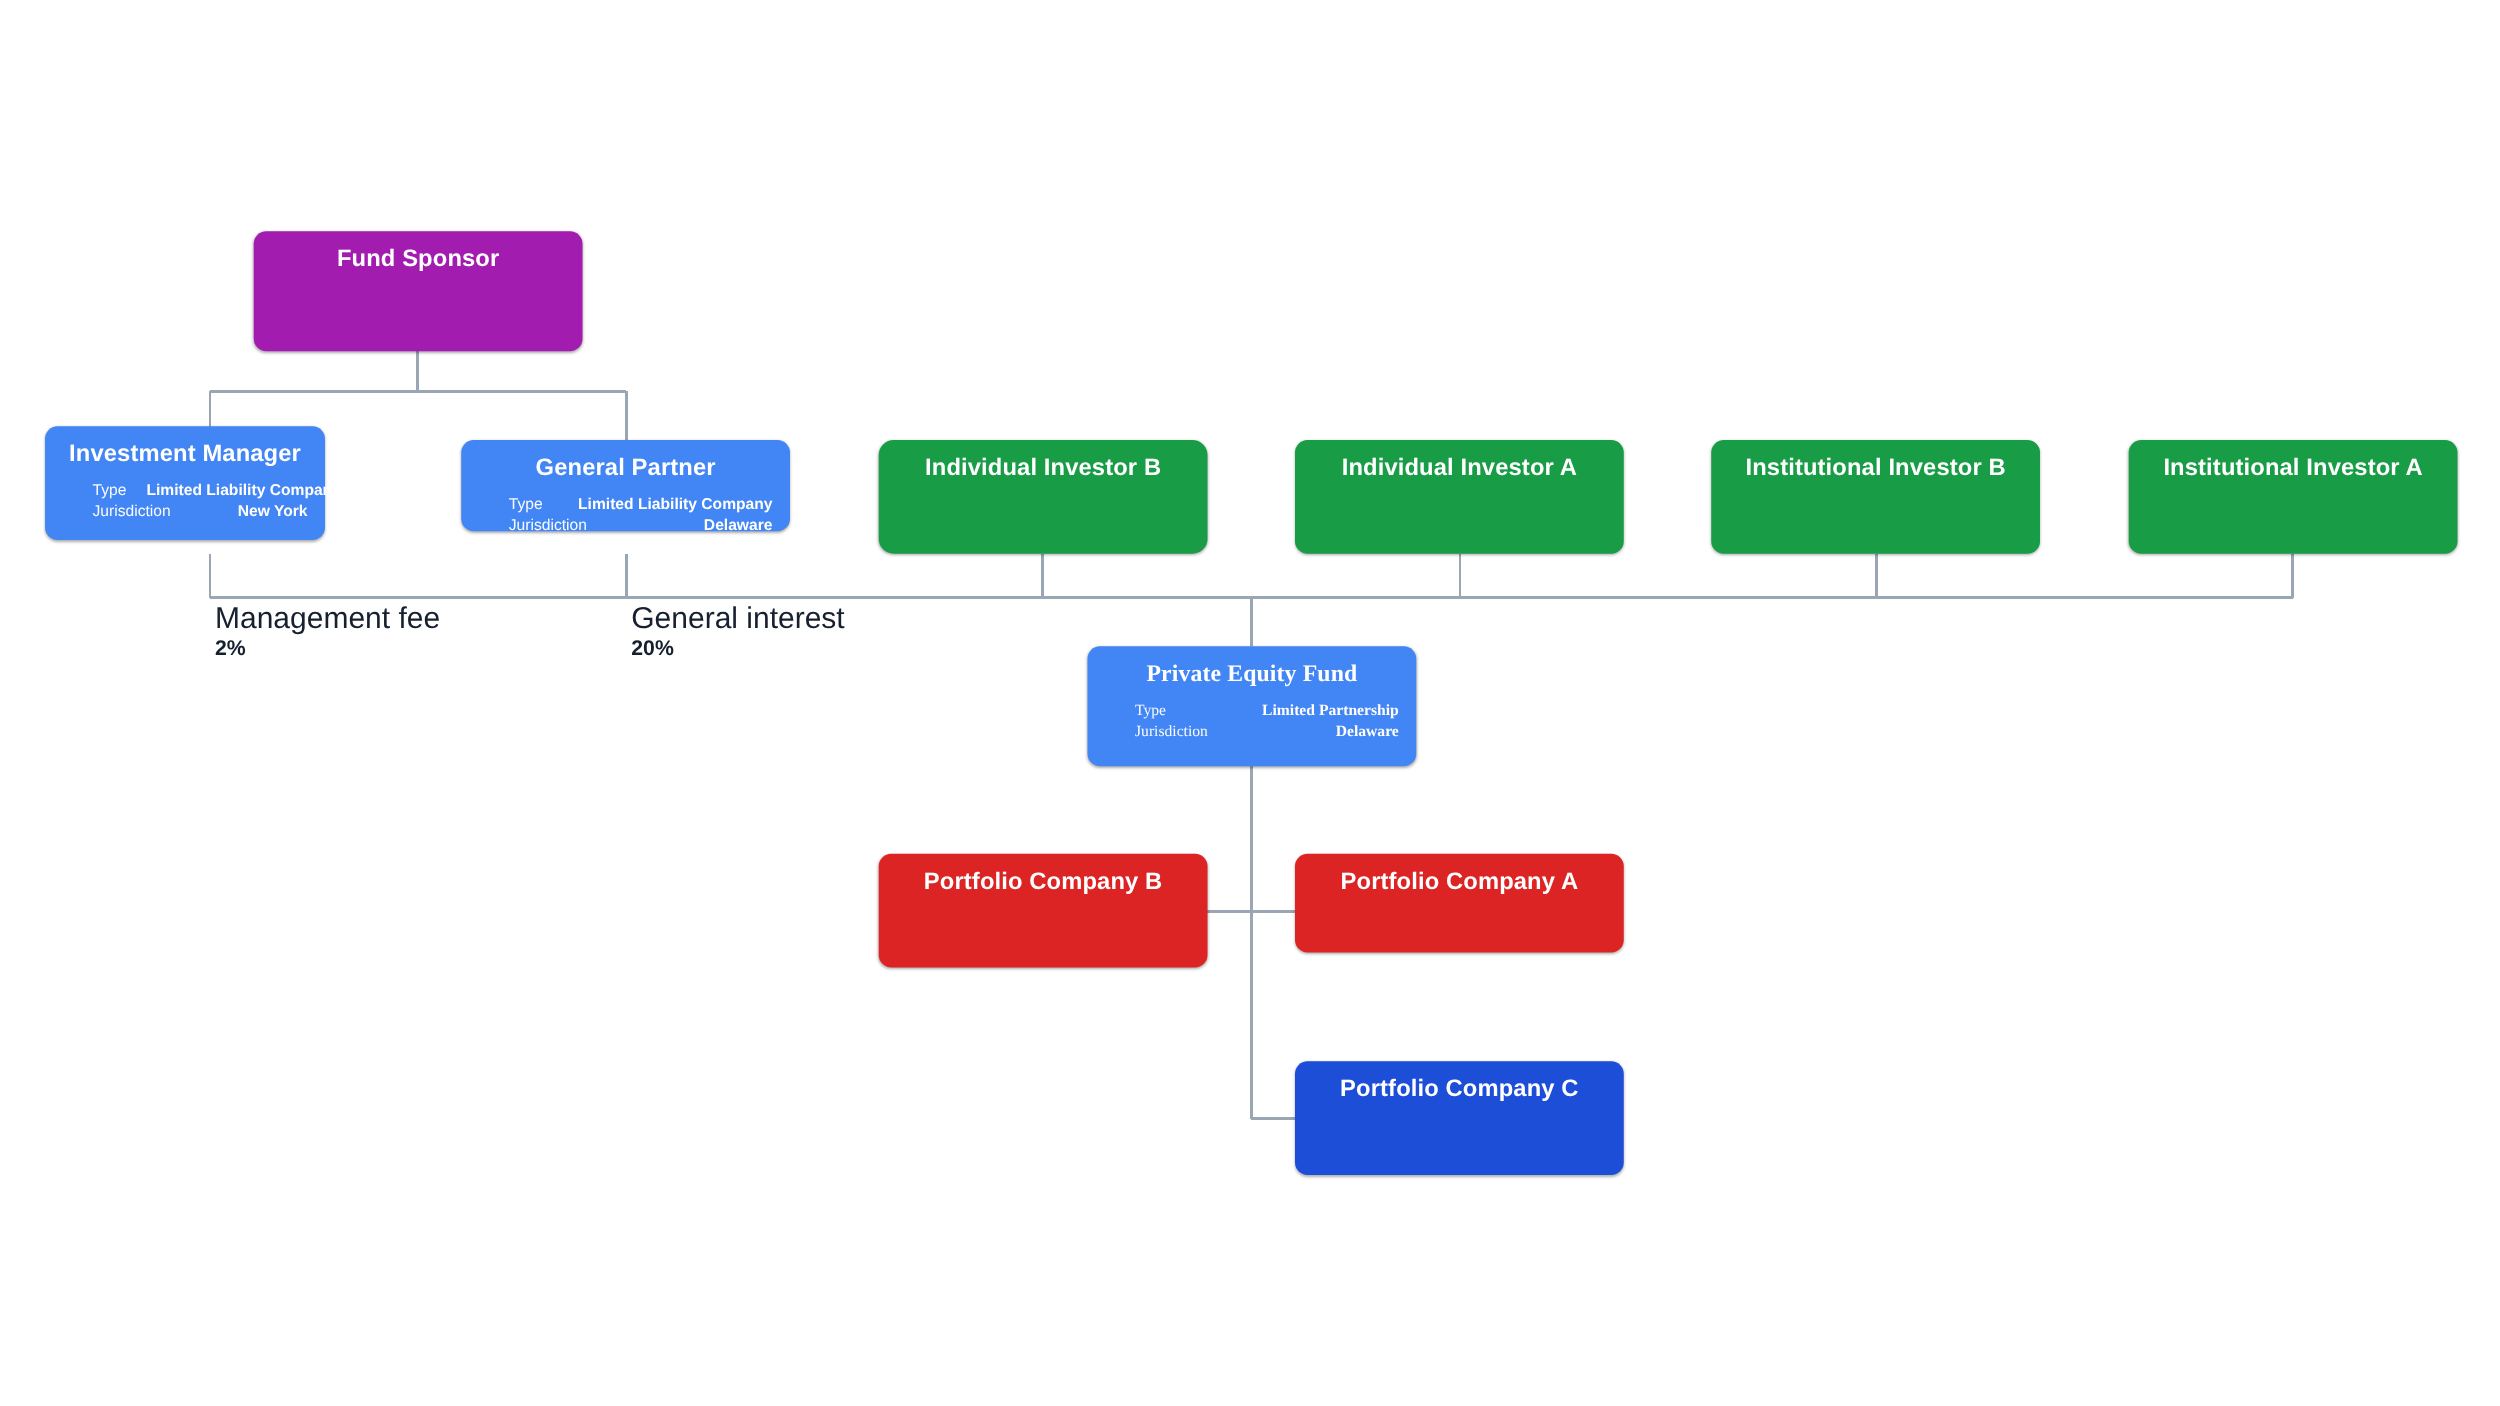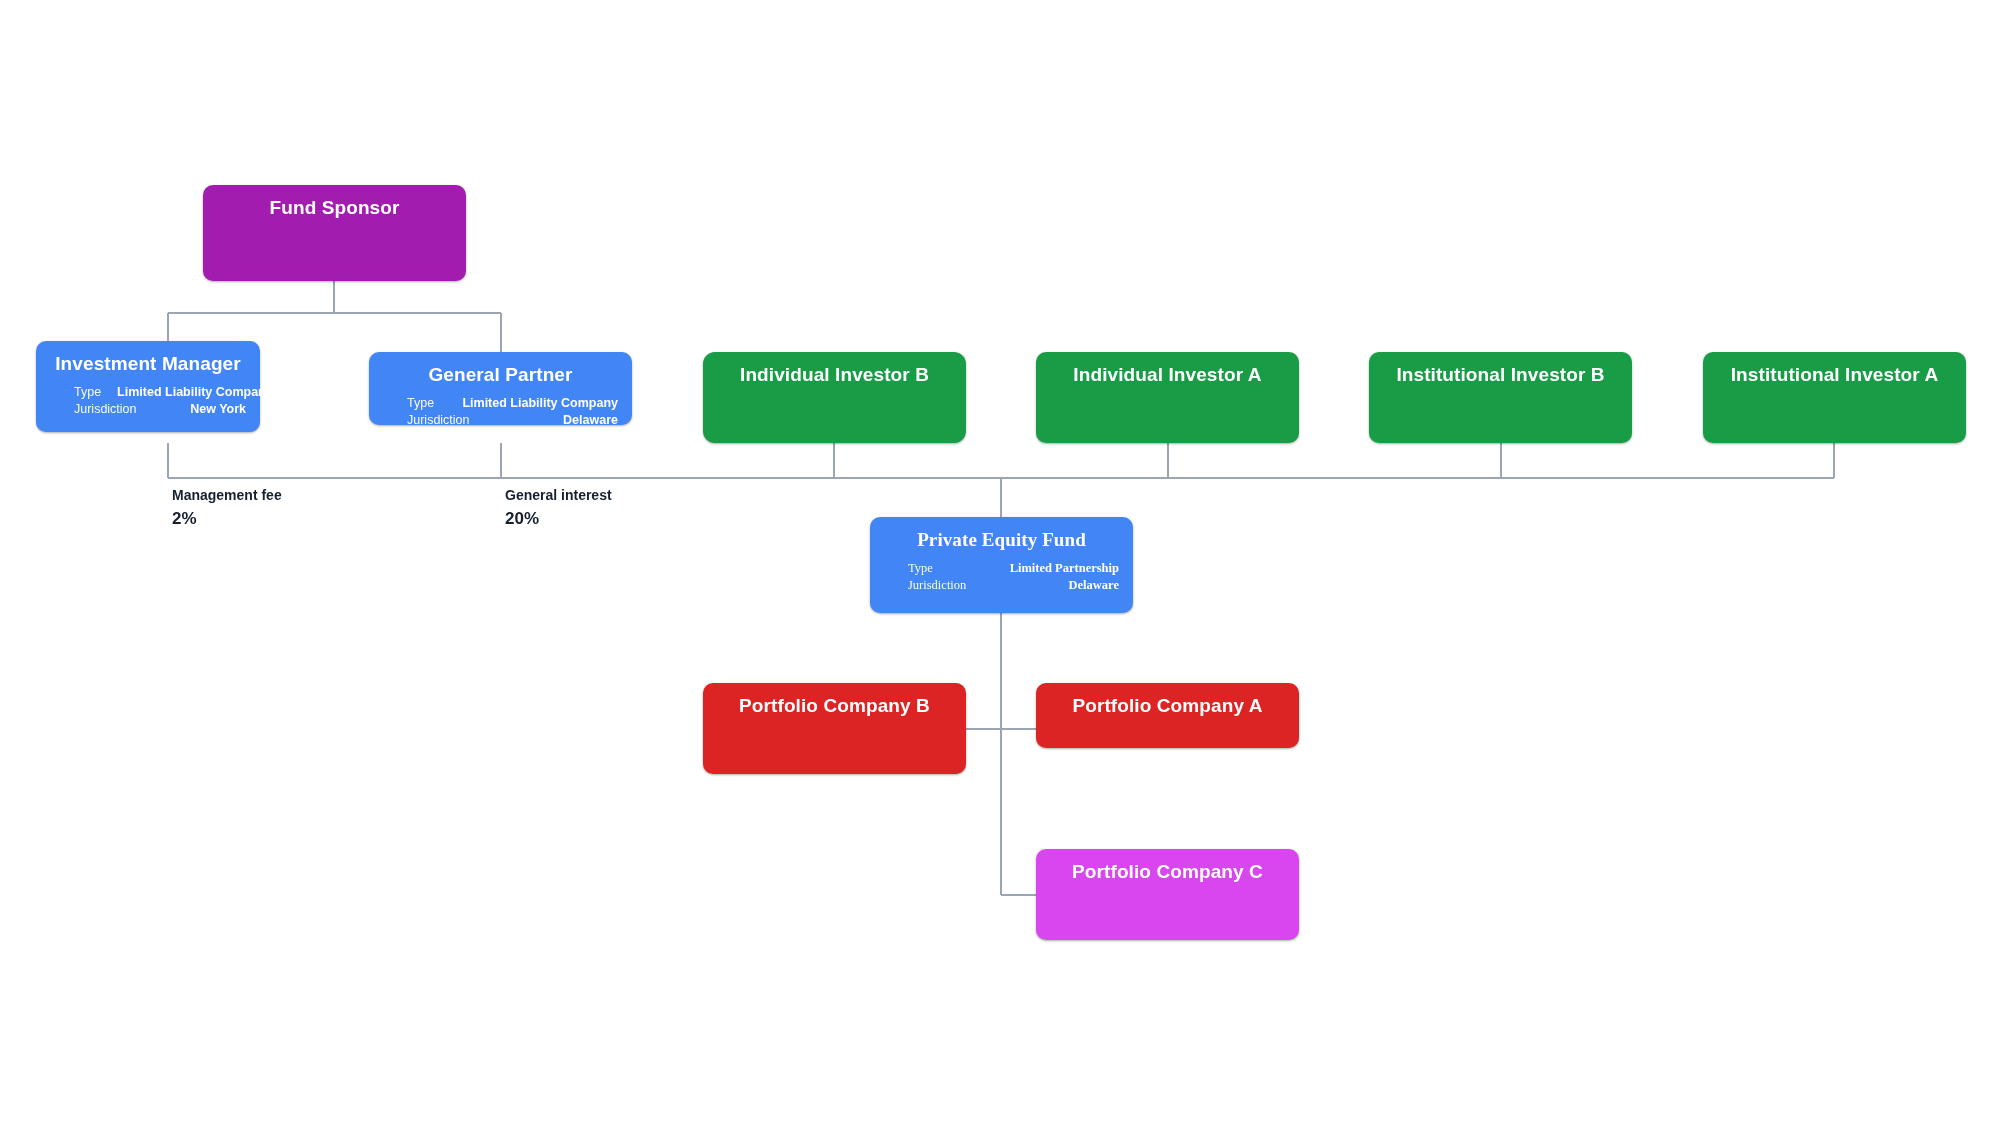--- a/index.html
+++ b/index.html
@@ -62,23 +62,23 @@
   .attr-val {
     font-weight: bold;
     padding-left: 16px;
   }
   .edge-label {
     position: absolute;
     color: #16202e;
     white-space: nowrap;
   }
   .edge-label-text {
-    font-size: 14px;
+    font-size: 24px;
     line-height: 24px;
-    font-weight: bold;
+    font-weight: normal;
   }
   .edge-label-value {
     font-size: 17px;
     line-height: 24px;
     font-weight: bold;
   }
 </style>
 </head>
 <body>
 
@@ -168,25 +168,25 @@
         <span class="attr-key">Jurisdiction</span>
         <span class="attr-val">Delaware</span>
       </div>
     </div>
   </div>
 
   <div class="node" style="left:703px; top:683px; width:263px; height:91px; background:#dc2424;">
     <div class="node-title">Portfolio Company B</div>
   </div>
 
-  <div class="node" style="left:1036px; top:683px; width:263px; height:65px; background:#dc2424;">
+  <div class="node" style="left:1036px; top:683px; width:263px; height:79px; background:#dc2424;">
     <div class="node-title">Portfolio Company A</div>
   </div>
 
-  <div class="node" style="left:1036px; top:849px; width:263px; height:91px; background:#d946ef;">
+  <div class="node" style="left:1036px; top:849px; width:263px; height:91px; background:#1d4ed8;">
     <div class="node-title">Portfolio Company C</div>
   </div>
 
   <div class="edge-label" style="left:172px; top:483px;">
     <div class="edge-label-text">Management fee</div>
     <div class="edge-label-value">2%</div>
   </div>
 
   <div class="edge-label" style="left:505px; top:483px;">
     <div class="edge-label-text">General interest</div>

